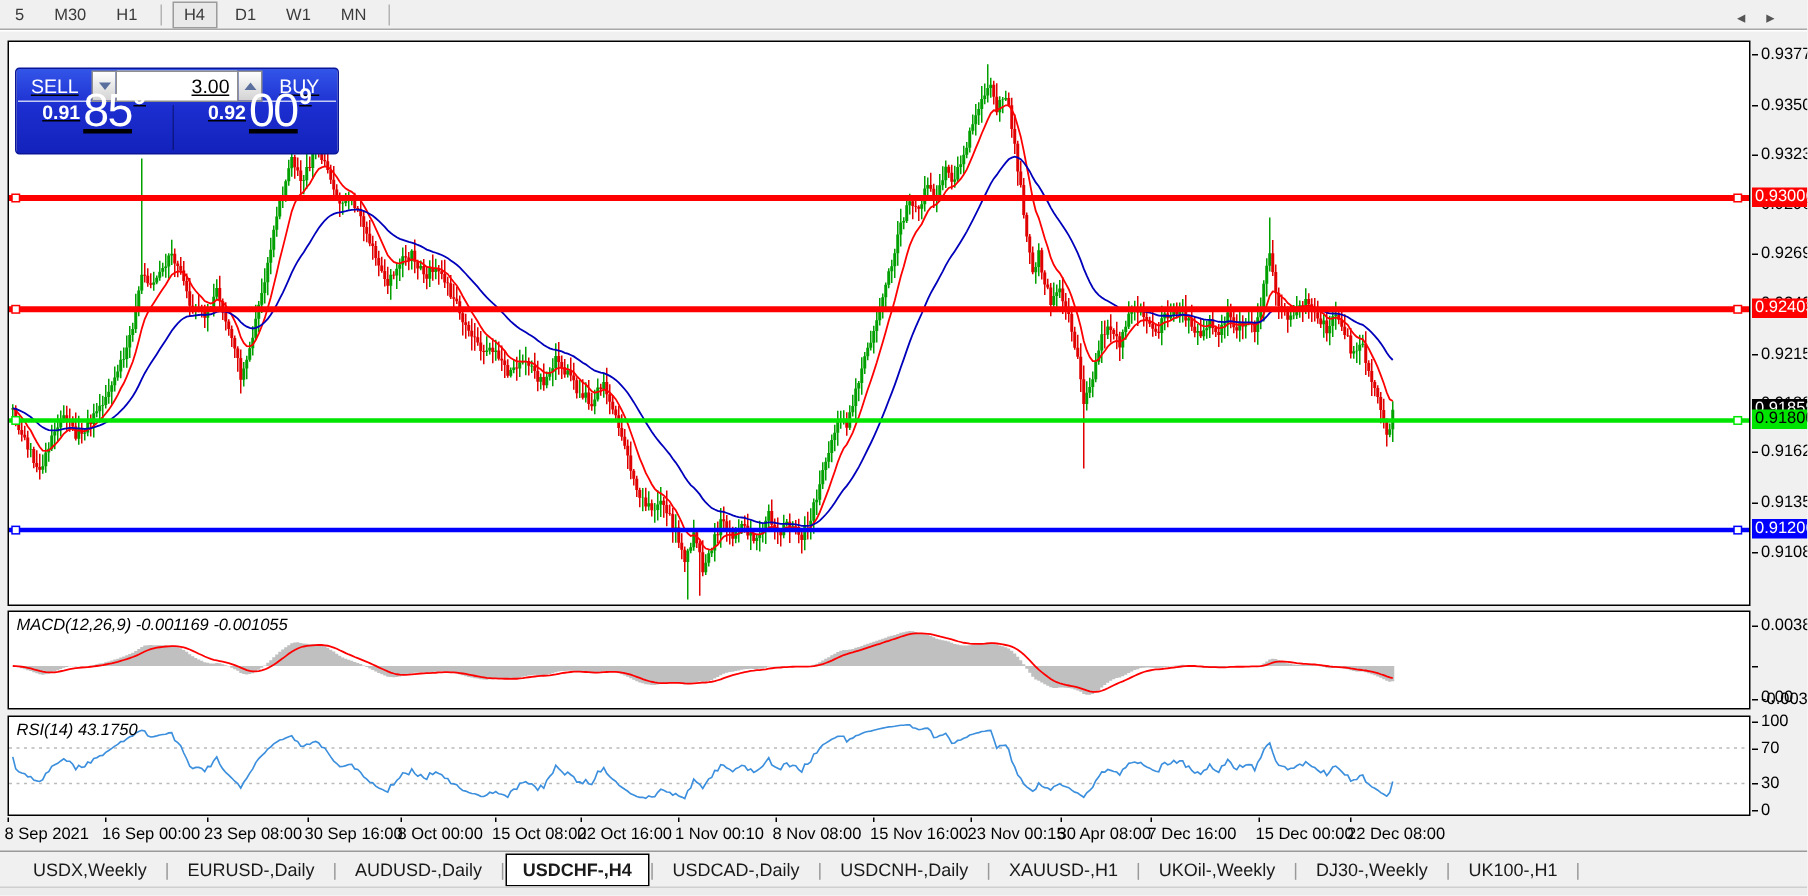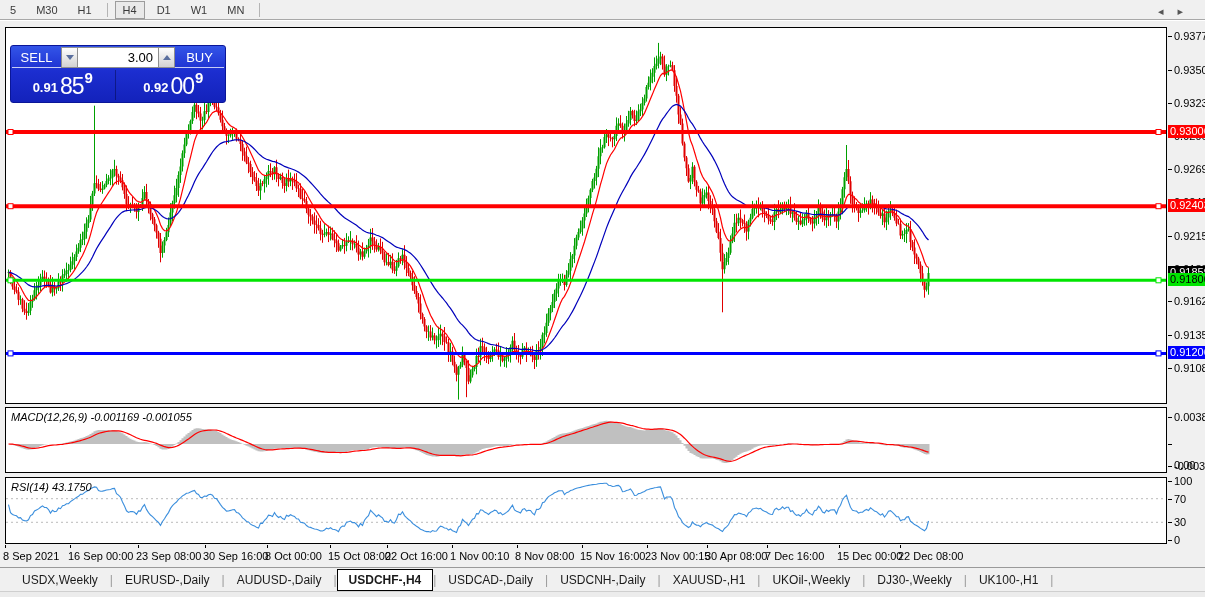--- a/index.html
+++ b/index.html
@@ -20,36 +20,36 @@
   .pane-rsi  { top:477px; height:67px; }
   .pane svg { position:absolute; left:0; top:0; }
   .pane-label { position:absolute; left:5px; top:3px; font-size:11px; color:#000; white-space:nowrap; z-index:5;font-style:italic; }
 
   .chart-title { position:absolute; left:11px; top:31px; font-size:11px; color:#000; z-index:8; white-space:nowrap; }
   .chart-title .tri { font-size:8px; margin-right:4px; position:relative; top:-1px; }
 
   
   .ocp { position:absolute; left:10px; top:45px; width:216px; height:58px; z-index:9;
          background:linear-gradient(180deg,#3355e8 0%, #1c2ed0 45%, #1322bb 100%);
-         border:1px solid #0a1698; border-radius:3px; }
+         border:1px solid #0a1698; border-radius:3px;text-decoration:underline; }
   .ocp-row1 { display:flex; height:22px; align-items:stretch; padding:1px 1px 0 1px; }
   .tp-btn { color:#fff; font-size:13px; display:flex; align-items:center; justify-content:center;
             border-bottom:1px solid rgba(255,255,255,.75); cursor:pointer; }
   .tp-sell { width:49px; }
   .tp-buy  { flex:1; }
   .spin { width:17px; background:linear-gradient(#fefefe,#d2d2d2); border:1px solid #8f8f8f; display:flex; align-items:center; justify-content:center; cursor:pointer; }
   .spin .tri-dn { width:0; height:0; border-left:4px solid transparent; border-right:4px solid transparent; border-top:5px solid #5a6f9e; }
   .spin .tri-up { width:0; height:0; border-left:4px solid transparent; border-right:4px solid transparent; border-bottom:5px solid #5a6f9e; }
   .vol-input { width:80px; height:auto; border:1px solid #8f8f8f; border-left:none; border-right:none;
                font-size:13px; text-align:right; padding-right:5px; font-family:"Liberation Sans",sans-serif; }
   .ocp-row2 { display:flex; height:34px; }
-  .price-box { flex:1; display:flex; align-items:flex-end; justify-content:center; color:#fff; padding-bottom:2px;text-align:center; }
+  .price-box { flex:1; display:flex; align-items:flex-end; justify-content:center; color:#fff; padding-bottom:15px;text-align:center; }
   .pr-div { width:7px; border-left:1px solid rgba(0,0,40,.4); margin:2px 0; }
   .pp { font-size:13px; font-weight:700; margin:0 2px 5px 0; }
-  .pb { font-size:23px; line-height:27px; font-weight:400; letter-spacing:-1px; }
+  .pb { font-size:31px; line-height:27px; font-weight:400; letter-spacing:-1px; }
   .ps { font-size:15px; font-weight:700; margin:0 0 14px 1px; }
 
   
   .axis-col { position:absolute; left:1168px; top:27px; width:37px; height:539px; font-size:11px; color:#000; }
   .tickdash { position:absolute; left:0; width:4px; height:1px; background:#000; }
   .ticklbl { position:absolute; left:6px; white-space:nowrap; }
   .ptag { position:absolute; left:0; width:37px; height:13px; font-size:11px; line-height:13px; padding-left:2px; white-space:nowrap; }
 
   
   .time-axis { position:absolute; left:5px; top:545px; width:1162px; height:21px; font-size:11px; color:#000; }

